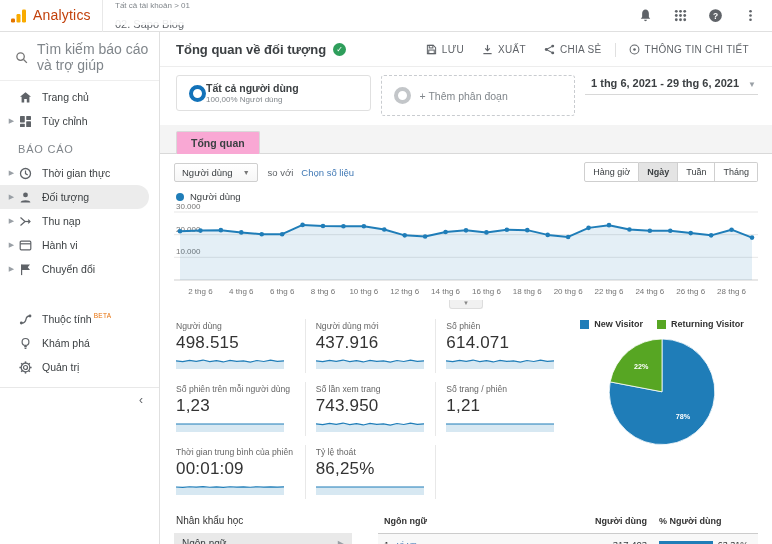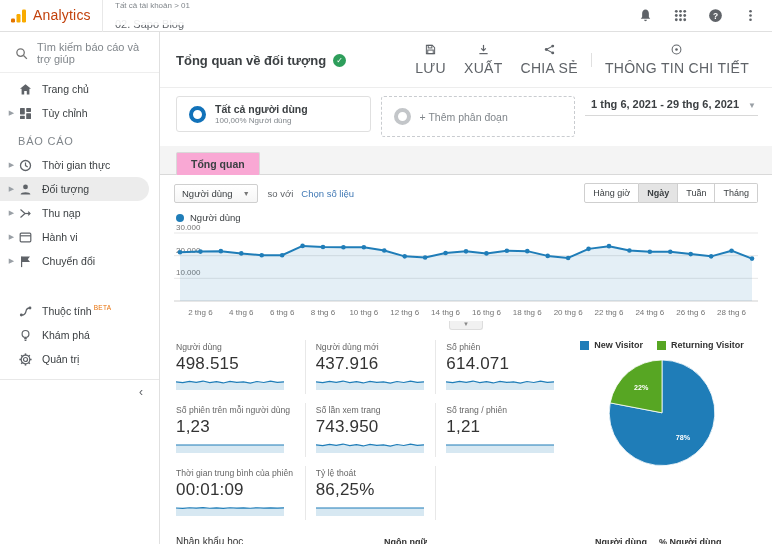--- a/index.html
+++ b/index.html
@@ -16,42 +16,42 @@
   .prop-wrap { position:relative; font-size:11px; color:#5f6368; margin-top:8px; width:210px; }
   .redact { position:absolute; left:-3px; top:-4px; width:210px; height:11px; background:rgba(255,255,255,.88); border-radius:3px; }
   .top-icons { margin-left:auto; display:flex; align-items:center; gap:20px; }
   .icon-btn { display:inline-flex; align-items:center; justify-content:center; cursor:pointer; }
 
   .body-row { flex:1; display:flex; min-height:0; }
 
   
   .sidebar { width:160px; flex:none; border-right:1px solid #e0e0e0; display:flex; flex-direction:column; background:#fff; padding-top:2px; }
   .search-row { display:flex; align-items:center; gap:9px; padding:7px 10px 7px 15px; border-bottom:1px solid #eee; margin-bottom:4px; }
-  .search-row span { font-size:11px; color:#80868b; }
+  .search-row span { font-size:14px; color:#80868b; }
   .nav-item { display:flex; align-items:center; height:24px; padding-left:6px; margin-right:10px; border-radius:0 14px 14px 0; cursor:pointer; }
   .nav-item.selected { background:#ececec; }
   .nav-caret { width:11px; font-size:7px; color:#9aa0a6; text-align:center; flex:none; }
   .nav-icon { width:13px; height:13px; margin:0 10px 0 2px; flex:none; display:flex; align-items:center; }
   .nav-label { font-size:10.5px; color:#3c4043; white-space:nowrap; }
   .beta { font-size:6.5px; color:#e8710a; position:relative; top:-4px; margin-left:2px; letter-spacing:.3px; }
   .section-label { font-size:11px; color:#80868b; letter-spacing:.8px; padding:10px 0 6px 18px; }
   .nav-gap { height:26px; }
   .collapse-row { border-top:1px solid #e8e8e8; margin-top:8px; padding:5px 16px; text-align:right; color:#5f6368; font-size:12px; cursor:pointer; }
 
   
   .main { flex:1; min-width:0; display:flex; flex-direction:column; background:#fff; }
   .report-header { display:flex; align-items:center; padding:8px 14px 7px 16px; border-bottom:1px solid #ededed; }
   .report-title { font-size:13px; font-weight:bold; color:#3c4043; }
   .check { width:13px; height:13px; border-radius:50%; background:#2e9e5b; color:#fff; font-size:8px; display:inline-flex; align-items:center; justify-content:center; margin-left:7px; }
   .actions { margin-left:auto; display:flex; align-items:center; }
-  .action-btn { display:flex; align-items:center; gap:5px; font-size:14px; color:#5f6368; letter-spacing:.3px; padding:4px 9px; cursor:pointer; white-space:nowrap;flex-direction:column; }
+  .action-btn { display:flex; align-items:center; gap:5px; font-size:10px; color:#5f6368; letter-spacing:.3px; padding:4px 9px; cursor:pointer; white-space:nowrap; }
   .action-divider { width:1px; height:14px; background:#e0e0e0; margin:0 4px; }
 
   .segment-row { display:flex; align-items:flex-start; padding:8px 14px 9px 16px; gap:10px; }
-  .segment-chip { display:flex; align-items:center; gap:9px; border:1px solid #e0e0e0; border-radius:3px; background:#fff; padding:6px 12px; width:238px; cursor:pointer; }
+  .segment-chip { display:flex; align-items:center; border:1px solid #e0e0e0; border-radius:3px; background:#fff; padding:6px 12px; width:238px; cursor:pointer; }
   .seg-ring { width:17px; height:17px; border-radius:50%; border:4px solid #1272b9; flex:none; }
   .seg-ring.gray { border-color:#c3c6c9; }
   .seg-name { font-size:10.5px; font-weight:bold; color:#3c4043; }
   .seg-detail { font-size:8px; color:#80868b; margin-top:1px; }
   .segment-add { display:flex; align-items:center; gap:9px; border:1px dashed #c9ccd0; border-radius:3px; padding:6px 12px; width:238px; height:41px; color:#80868b; font-size:10.5px; cursor:pointer; }
   .date-range { margin-left:auto; font-size:11px; font-weight:bold; color:#3c4043; border-bottom:1px solid #d8d8d8; padding:2px 2px 5px 6px; cursor:pointer; white-space:nowrap; }
   .date-range .caret { color:#9aa0a6; font-size:8px; margin-left:6px; }
 
   .tab-strip { background:#f4f4f4; border-bottom:1px solid #d9d9d9; padding:5px 0 0 16px; display:flex; }
   .tab { background:#f9a8d4; border:1px solid #d9d9d9; border-bottom:none; border-radius:2px 2px 0 0; font-size:10.5px; font-weight:bold; color:#3c4043; padding:5px 14px; position:relative; top:1px; cursor:pointer; }

